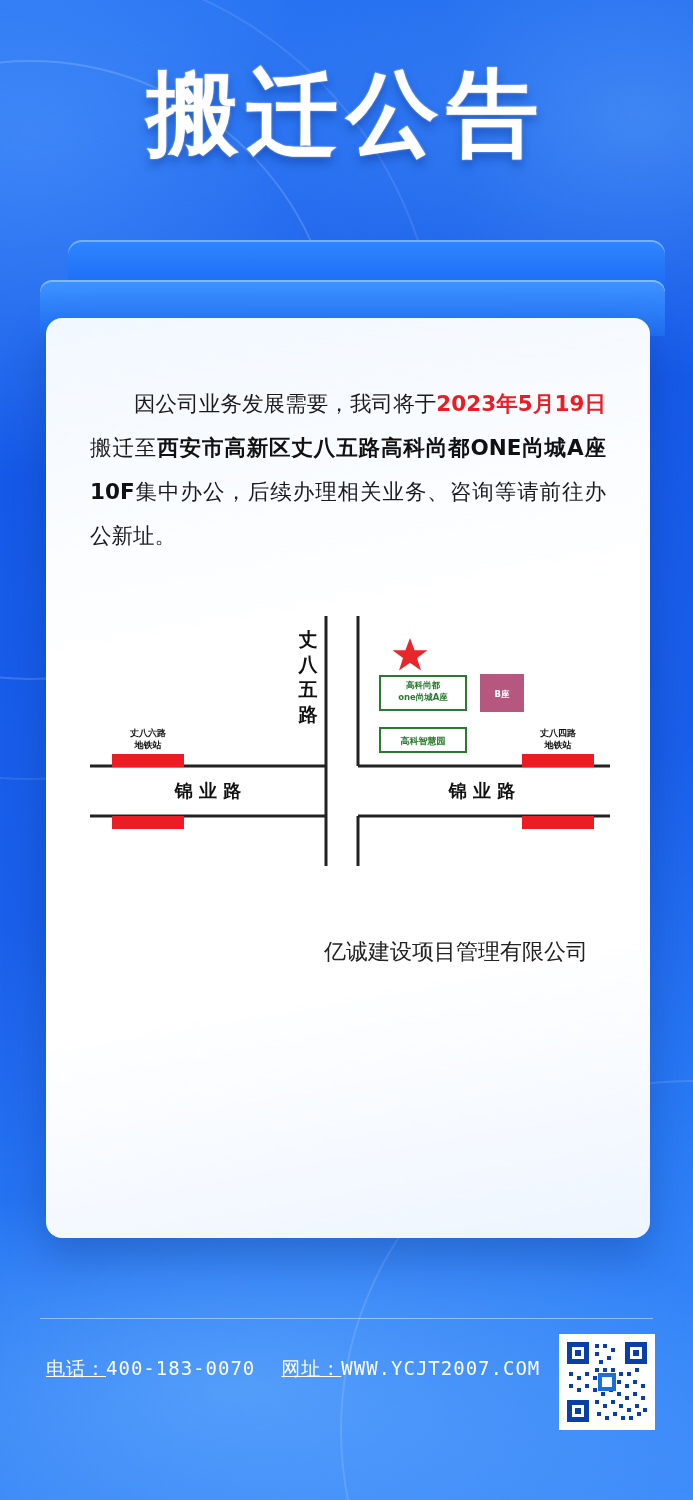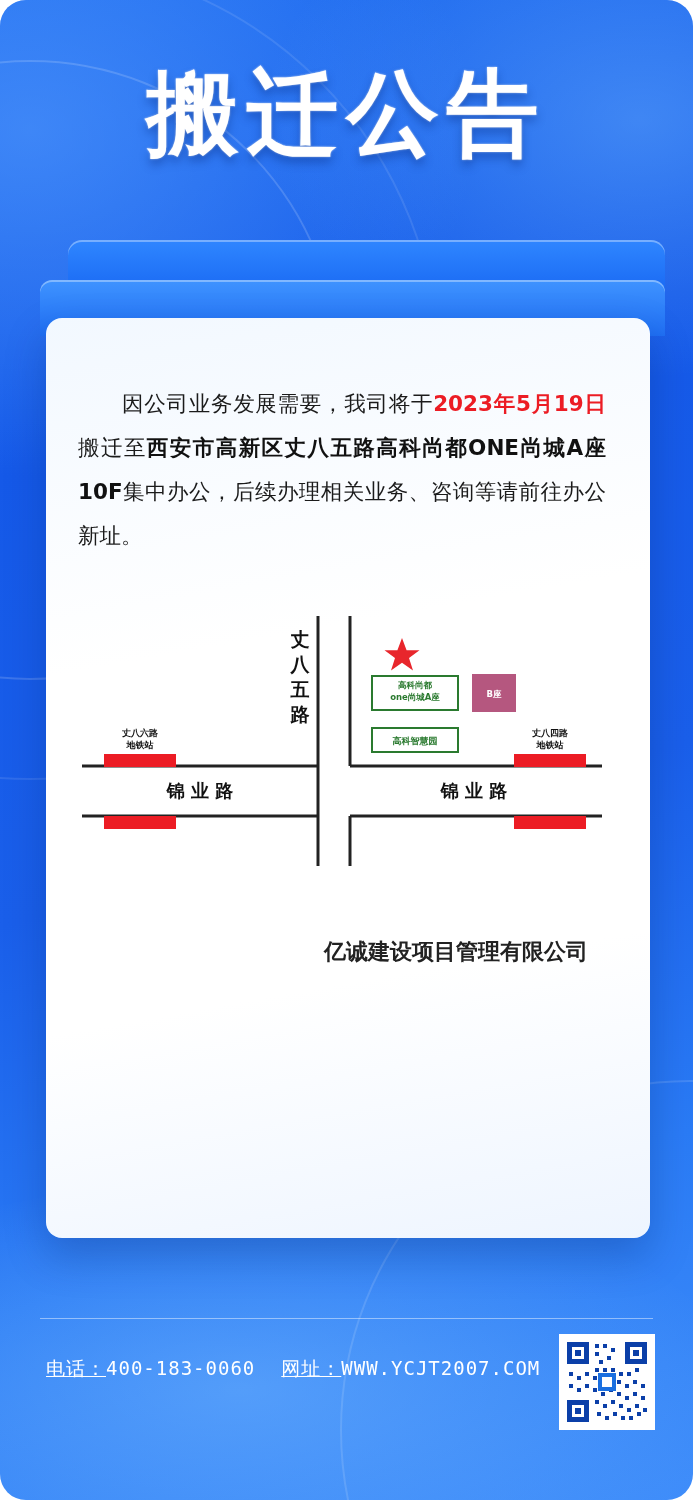--- a/index.html
+++ b/index.html
@@ -6,21 +6,20 @@
   html, body {
     width: 693px; height: 1500px;
     font-family: "Liberation Sans", sans-serif;
     overflow: hidden;
   }
   .poster {
     position: relative;
     width: 693px; height: 1500px;
     background: linear-gradient(165deg, #1f6df0 0%, #1559e8 28%, #1a5fea 55%, #2a7bf5 78%, #3f8dfa 100%);
     overflow: hidden;
-    border-radius: 26px;
   }
   
   .swoosh {
     position: absolute;
     border-radius: 50%;
     background: rgba(255,255,255,0.10);
     pointer-events: none;
   }
   .sw1 { width: 900px; height: 700px; left: -420px; top: -220px; background: radial-gradient(ellipse at center, rgba(90,160,255,0.55) 0%, rgba(90,160,255,0.0) 70%); }
   .sw2 { width: 760px; height: 520px; left: 260px; top: -140px; background: radial-gradient(ellipse at center, rgba(110,180,255,0.45) 0%, rgba(110,180,255,0) 70%); }
@@ -81,21 +80,21 @@
 
   
   .card {
     position: absolute;
     left: 46px; top: 318px;
     width: 604px; height: 920px;
     background: linear-gradient(170deg, #f2f8ff 0%, #ffffff 35%, #ffffff 70%, #eef5ff 100%);
     border-radius: 16px;
     box-shadow: 0 18px 40px rgba(6,38,110,0.28);
     z-index: 4;
-    padding: 64px 44px 30px 32px;
+    padding: 64px 44px 30px 44px;
   }
   .para {
     font-family: "DejaVu Sans", sans-serif;
     font-size: 21.5px;
     line-height: 44px;
     color: #1b1b1b;
     text-align: justify;
     text-indent: 44px;
   }
   .para + .para { margin-top: 32px; }
@@ -112,21 +111,20 @@
 
   
   .sign {
     margin-top: 46px;
     text-align: right;
     padding-right: 18px;
     font-family: "DejaVu Sans", sans-serif;
     font-size: 22px;
     color: #222;
     line-height: 40px;
-    font-weight: bold;
   }
 
   
   .footer {
     position: absolute;
     left: 0; bottom: 0; width: 693px; height: 196px;
     z-index: 6;
   }
   .footer-rule {
     position: absolute; left: 40px; top: 14px; width: 613px; height: 1px;
@@ -225,21 +223,21 @@
 
     <div class="sign">
       <div>亿诚建设项目管理有限公司</div>
     </div>
   </div>
 
   <div class="footer">
     <div class="footer-rule"></div>
     <div class="footer-text">
       <div>
-        <span class="lbl">电话：</span><span>400-183-0060</span><span class="gap"></span><span class="lbl">网址：</span><span>WWW.YCJT2007.COM</span>
+        <span class="lbl">电话：</span><span>400-183-0070</span><span class="gap"></span><span class="lbl">网址：</span><span>WWW.YCJT2007.COM</span>
       </div>
     </div>
     <div class="qr">
       <svg width="86" height="86" viewBox="0 0 86 86">
         <rect width="86" height="86" fill="#fff"></rect>
         <g fill="#0b3fa8">
           <rect x="3" y="3" width="22" height="22"></rect>
             <rect x="61" y="3" width="22" height="22"></rect>
             <rect x="3" y="61" width="22" height="22"></rect>
         </g>

